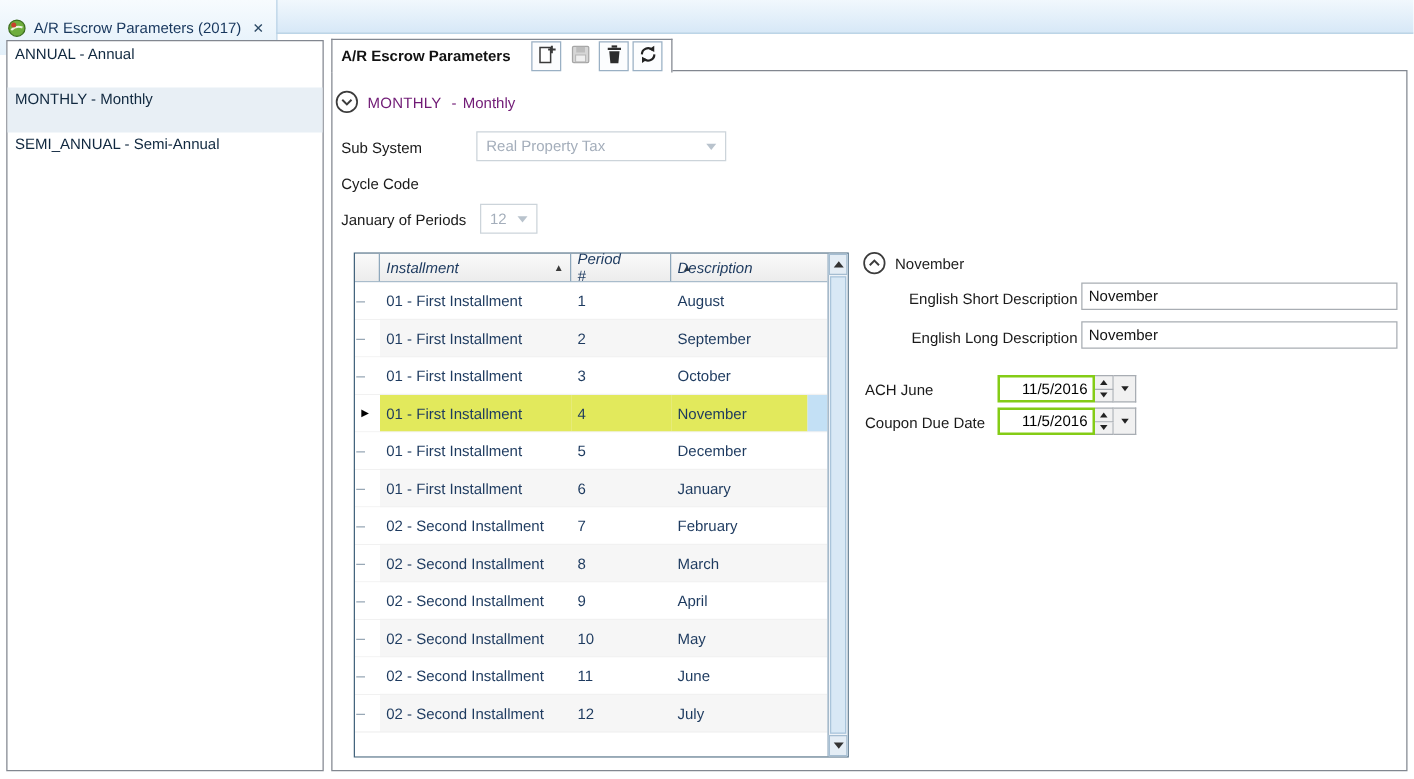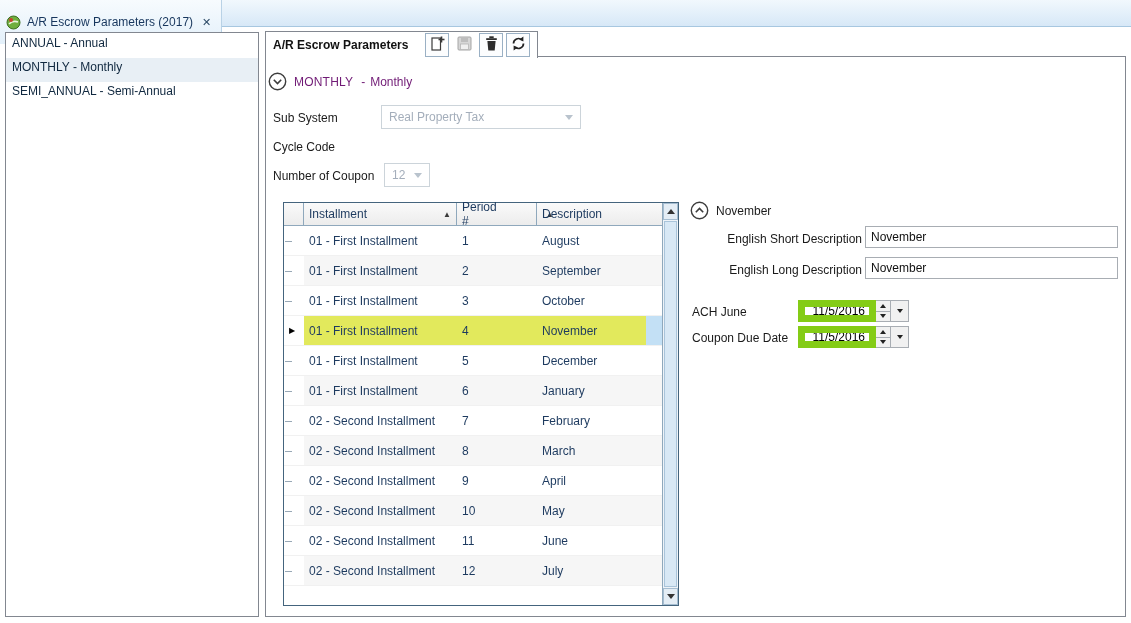--- a/index.html
+++ b/index.html
@@ -14,21 +14,21 @@
     background:linear-gradient(180deg,#f1f8fd,#d7e8f7); border-bottom:1px solid #a7c7e0; }
   .doc-tab { display:inline-flex; align-items:center; height:44px; padding:0 10px 0 6px;
     border-right:1px solid #b9d2e6; background:linear-gradient(180deg,#f7fbfe,#e3f0fa); }
   .doc-icon { width:16px; height:16px; margin-right:5px; display:flex; align-items:center; }
   .doc-title { color:#17365d; white-space:nowrap; }
   .doc-close { margin-left:9px; color:#2d4a66; font-size:11px; cursor:default; }
 
   
   .left-panel { position:absolute; left:5px; top:32px; width:254px; height:585px;
     border:1px solid #828790; background:#fff; padding-top:1px; }
-  .list-item { height:24px; line-height:19px; padding:0 6px; color:#10283f; white-space:nowrap; }
+  .list-item { height:36px; line-height:19px; padding:0 6px; color:#10283f; white-space:nowrap; }
   .list-item.selected { background:#e8eff5; }
 
   
   .panel-tab { position:absolute; left:265px; top:31px; height:27px; z-index:2;
     display:flex; align-items:center; padding:0 7px; background:#fff;
     border:1px solid #828790; border-bottom:none; }
   .panel-tab-label { font-weight:bold; color:#121212; margin-right:14px; white-space:nowrap; }
   .tool-btn { width:24px; height:24px; margin-left:3px; background:#fff; border:1px solid transparent;
     display:flex; align-items:center; justify-content:center; padding:0; }
   .tool-btn.bordered { border:1px solid #9ab0c4; background:#fcfdfe; }
@@ -53,21 +53,21 @@
   .combo-cycle { left:115px; top:77px; width:200px; }
   .combo-periods { left:118px; top:106px; width:46px; }
   .combo-arrow { width:0; height:0; border-left:4px solid transparent; border-right:4px solid transparent;
     border-top:5px solid #b9c3cd; }
 
   
   .grid { position:absolute; left:17px; top:145px; width:396px; height:404px;
     border:1px solid #44647d; display:flex; background:#fff; }
   .grid-main { width:378px; display:flex; flex-direction:column; }
   .grid-header { display:flex; height:23px; background:linear-gradient(180deg,#fafafa,#ececec);
-    border-bottom:1px solid #8fa8bc; color:#1d3a5f; flex:none; }
+    border-bottom:1px solid #8fa8bc; color:#1d3a5f; flex:none;font-style:italic; }
   .gh { display:flex; align-items:center; padding:0 5px; }
   .gh.sel-h { width:20px; padding:0; border-right:1px solid #8fa8bc; }
   .gh.c-inst { width:153px; border-right:1px solid #8fa8bc; justify-content:space-between; }
   .gh.c-per  { width:80px;  border-right:1px solid #8fa8bc; justify-content:space-between; }
   .gh.c-desc { flex:1; }
   .sort-arrow { font-size:8px; color:#3a3a3a; margin-left:4px; }
 
   .grid-body { flex:1; background:#fff; overflow:hidden; }
   .grid-row { display:flex; height:30px; border-bottom:1px solid #f1f1f1; color:#1d3a5f; background:#fff; }
   .grid-row.alt { background:#f6f6f6; }
@@ -107,21 +107,21 @@
     padding:2px 5px; color:#111; background:#fff; }
   .ti-short { left:599px; top:169px; }
   .ti-long  { left:599px; top:200px; }
 
   .date-label { position:absolute; color:#1a1a1a; white-space:nowrap; }
   .dl-ach    { left:426px; top:248px; }
   .dl-coupon { left:426px; top:274px; }
   .date-control { position:absolute; display:flex; height:22px; }
   .dc-ach    { left:532px; top:243px; }
   .dc-coupon { left:532px; top:269px; }
-  .date-text { width:78px; height:22px; border:7px solid #84cc16; text-align:right;
+  .date-text { width:78px; height:22px; border:2px solid #84cc16; text-align:right;
     padding:0 4px; color:#000; background:#fff; }
   .spin { width:15px; height:22px; display:flex; flex-direction:column; }
   .spin-btn { flex:1; border:1px solid #a8adb3; border-left:none; background:#f1f1f1;
     display:flex; align-items:center; justify-content:center; }
   .spin-btn + .spin-btn { border-top:none; }
   .drop-btn { width:18px; height:22px; border:1px solid #a8adb3; border-left:none; background:#f1f1f1;
     display:flex; align-items:center; justify-content:center; }
 </style>
 </head>
 <body>
@@ -204,21 +204,21 @@
     </div>
 
     <div class="form-label lbl-sub">Sub System</div>
     <div class="combo combo-sub">
       <span>Real Property Tax</span>
       <span class="combo-arrow"></span>
     </div>
 
     <div class="form-label lbl-cycle">Cycle Code</div>
 
-    <div class="form-label lbl-periods">Number of Coupon</div>
+    <div class="form-label lbl-periods">January of Periods</div>
     <div class="combo combo-periods">
       <span>12</span>
       <span class="combo-arrow"></span>
     </div>
 
     <div class="grid">
       <div class="grid-main">
         <div class="grid-header">
           <div class="gh sel-h"></div>
           <div class="gh c-inst">

